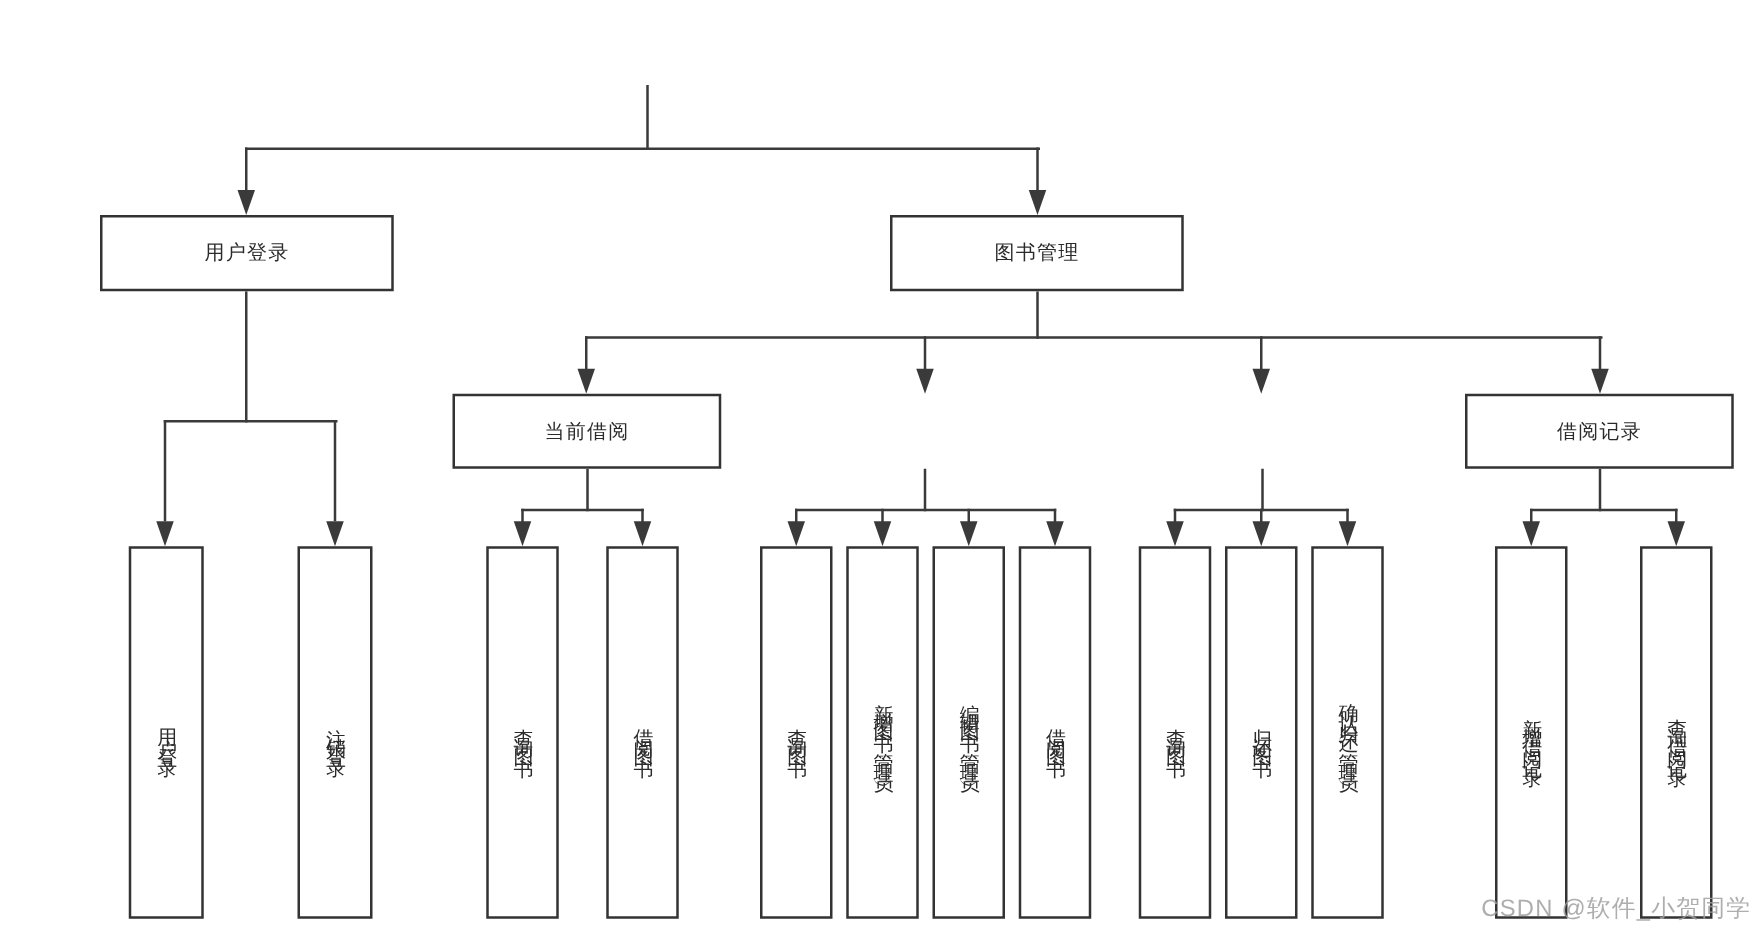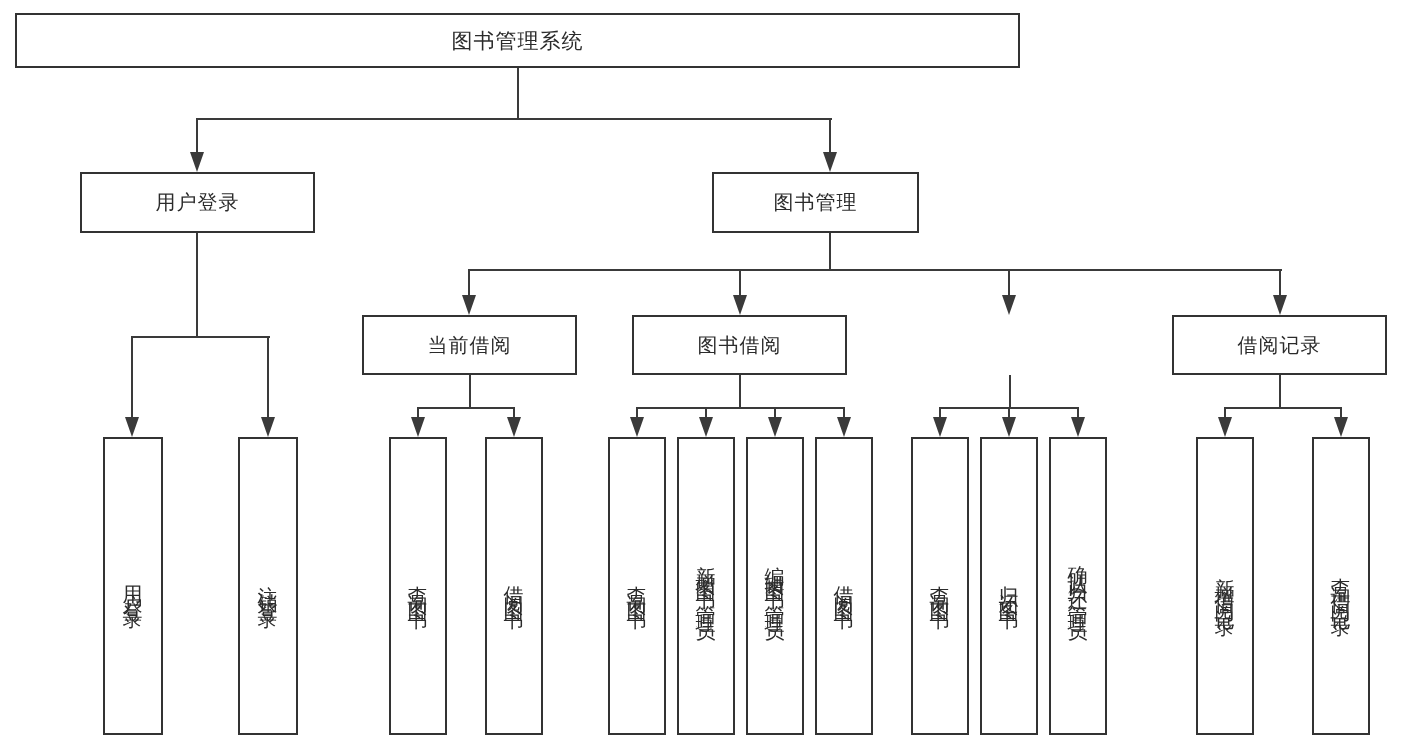--- a/index.html
+++ b/index.html
@@ -22,21 +22,21 @@
   }
   .node {
     position:absolute;
     background:#ffffff;
     border:2px solid #333333;
     box-sizing:border-box;
     display:flex;
     align-items:center;
     justify-content:center;
     color:#2b2b2b;
-    font-size:20px;
+    font-size:16px;
     letter-spacing:1px;
     z-index:2;
   }
   .node.title { font-size:21px; }
   .leaf span {
     writing-mode: vertical-rl;
     text-orientation: mixed;
     letter-spacing:8px;
     line-height:1.1;
     white-space:nowrap;
@@ -108,36 +108,30 @@
   <div class="line v" style="left:1077px;top:407px;height:11px;"></div>
   <div class="arw" style="left:1071px;top:417px;"></div>
 
   <div class="line v" style="left:1279px;top:375px;height:34px;"></div>
   <div class="line h" style="left:1224px;top:407px;width:118px;"></div>
   <div class="line v" style="left:1224px;top:407px;height:11px;"></div>
   <div class="arw" style="left:1218px;top:417px;"></div>
   <div class="line v" style="left:1340px;top:407px;height:11px;"></div>
   <div class="arw" style="left:1334px;top:417px;"></div>
 
-  <div class="node title" style="left:15px;top:13px;width:1005px;height:55px;">
-    <span>图书管理系统</span>
-  </div>
 
   <div class="node" style="left:80px;top:172px;width:235px;height:61px;">
     <span>用户登录</span>
   </div>
-  <div class="node" style="left:712px;top:172px;width:207px;height:61px;">
+  <div class="node" style="left:712px;top:172px;width:235px;height:61px;">
     <span>图书管理</span>
   </div>
 
   <div class="node" style="left:362px;top:315px;width:215px;height:60px;">
     <span>当前借阅</span>
-  </div>
-  <div class="node" style="left:632px;top:315px;width:215px;height:60px;">
-    <span>图书借阅</span>
   </div>
   <div class="node" style="left:1172px;top:315px;width:215px;height:60px;">
     <span>借阅记录</span>
   </div>
 
   <div class="node leaf" style="left:103px;top:437px;width:60px;height:298px;">
     <span>用户登录</span>
   </div>
   <div class="node leaf" style="left:238px;top:437px;width:60px;height:298px;">
     <span>注销登录</span>
@@ -173,14 +167,15 @@
     <span>确认归还（管理员）</span>
   </div>
 
   <div class="node leaf" style="left:1196px;top:437px;width:58px;height:298px;">
     <span>新增借阅记录</span>
   </div>
   <div class="node leaf" style="left:1312px;top:437px;width:58px;height:298px;">
     <span>查询借阅记录</span>
   </div>
 
+  <div id="watermark">CSDN @软件_小贺同学</div>
 
 </div>
 
 </body></html>

